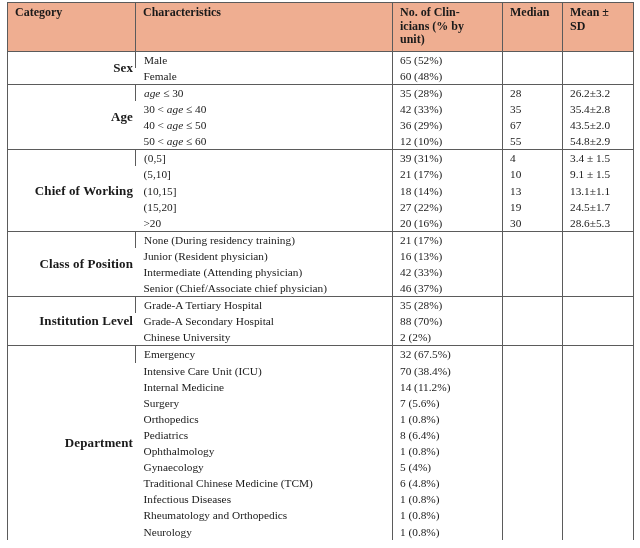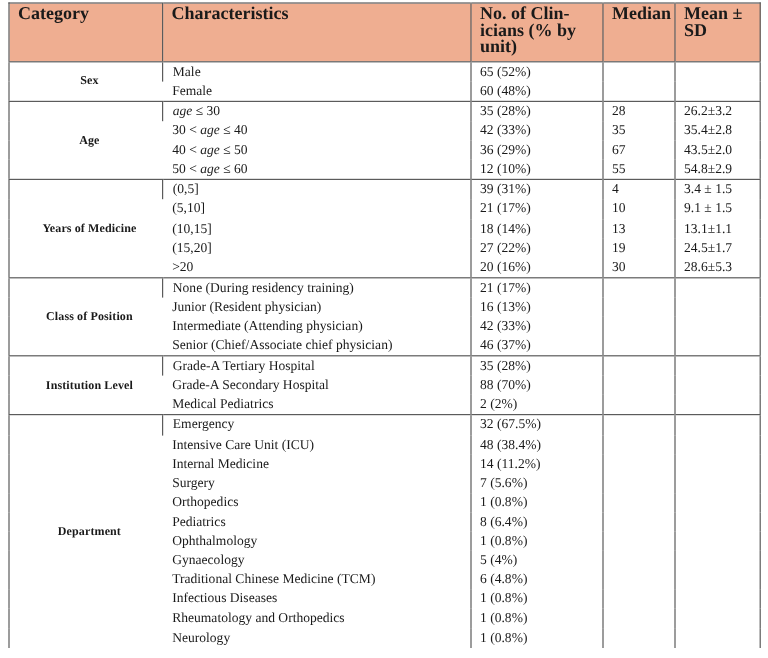--- a/index.html
+++ b/index.html
@@ -49,21 +49,21 @@
     background-clip: padding-box;
   }
   th:first-child, td:first-child { border-left: none; }
 
   
   thead th {
     background: #efae91;
     border-bottom: 1.4px solid #5b5b5b;
     font-weight: bold;
     text-align: left;
-    font-size: 15px;
+    font-size: 12px;
     line-height: 13.6px;
     padding: 3px 5px 4px 7px;
     height: 39px;
     vertical-align: top;
     margin-top: 32px;
   }
   thead th .hdr-just {
     display: block;
     text-align: justify;
     text-align-last: left;
@@ -73,23 +73,23 @@
   
   tbody.section > tr:first-child > td {
     border-top: 1.4px solid #5b5b5b;
   }
   tbody.section.first > tr:first-child > td {
     border-top: none;
   }
 
   td.cat {
     font-weight: bold;
-    font-size: 10px;
+    font-size: 13px;
     vertical-align: middle;
-    text-align: center;
+    text-align: right;
     padding: 0 2px 0 8px;
     white-space: nowrap;
     letter-spacing: 0.1px;
   }
   td.charac {
     padding: 0 4px 0 8px;
     line-height: 16.1px;
     height: 16.1px;
     white-space: nowrap;
     vertical-align: middle;
@@ -180,21 +180,21 @@
         </tr>
         <tr>
           <td class="charac">50 &lt; <span class="mathvar">age</span> ≤ 60</td>
           <td class="num">12 (10%)</td>
           <td class="median">55</td>
           <td class="mean">54.8±2.9</td>
         </tr>
       </tbody>
       <tbody class="section">
         <tr>
-          <td class="cat" rowspan="5">Years of Medicine</td>
+          <td class="cat" rowspan="5">Chief of Working</td>
           <td class="charac">(0,5]</td>
           <td class="num">39 (31%)</td>
           <td class="median">4</td>
           <td class="mean">3.4 ± 1.5</td>
         </tr>
         <tr>
           <td class="charac">(5,10]</td>
           <td class="num">21 (17%)</td>
           <td class="median">10</td>
           <td class="mean">9.1 ± 1.5</td>
@@ -253,37 +253,37 @@
           <td class="median"></td>
           <td class="mean"></td>
         </tr>
         <tr>
           <td class="charac">Grade-A Secondary Hospital</td>
           <td class="num">88 (70%)</td>
           <td class="median"></td>
           <td class="mean"></td>
         </tr>
         <tr>
-          <td class="charac">Medical Pediatrics</td>
+          <td class="charac">Chinese University</td>
           <td class="num">2 (2%)</td>
           <td class="median"></td>
           <td class="mean"></td>
         </tr>
       </tbody>
       <tbody class="section">
         <tr>
           <td class="cat" rowspan="12">Department</td>
           <td class="charac">Emergency</td>
           <td class="num">32 (67.5%)</td>
           <td class="median"></td>
           <td class="mean"></td>
         </tr>
         <tr>
           <td class="charac">Intensive Care Unit (ICU)</td>
-          <td class="num">48 (38.4%)</td>
+          <td class="num">70 (38.4%)</td>
           <td class="median"></td>
           <td class="mean"></td>
         </tr>
         <tr>
           <td class="charac">Internal Medicine</td>
           <td class="num">14 (11.2%)</td>
           <td class="median"></td>
           <td class="mean"></td>
         </tr>
         <tr>

